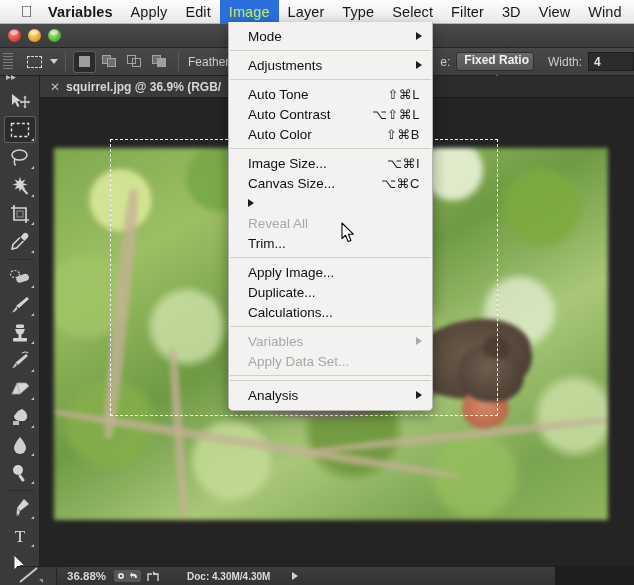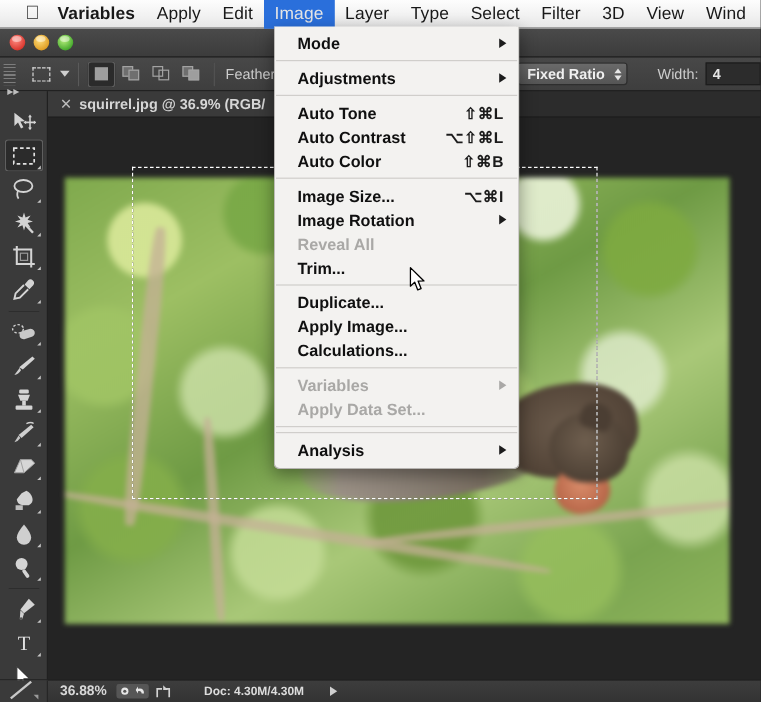--- a/index.html
+++ b/index.html
@@ -21,21 +21,21 @@
   .apple-logo {
     width: 22px; margin-left: 16px; text-align: center;
     font-size: 16px; line-height: 1; color: #2b2b2b;
   }
   .macbar .mi {
     height: 24px; display: flex; align-items: center;
     padding: 0 9px; font-size: 14.5px; color: #181818;
     letter-spacing: .1px;
   }
   .macbar .mi.app { font-weight: bold; padding-left: 10px; }
-  .macbar .mi.active { background: #2a6fdb; color: #e5e5e5; }
+  .macbar .mi.active { background: #2a6fdb; color: #bef264; }
 
   
   .titlebar {
     position: absolute; top: 24px; left: 0; width: 634px; height: 24px;
     background: linear-gradient(180deg,#4a4a4a 0%,#3c3c3c 100%);
     border-bottom: 1px solid #252525;
     z-index: 5;
   }
   .lights { position: absolute; left: 8px; top: 5px; display: flex; gap: 7px; }
   .light { width: 13px; height: 13px; border-radius: 50%; position: relative; }
@@ -218,24 +218,24 @@
     position: absolute;
     left: 70px; top: 41px; width: 388px; height: 277px;
     border: 1px dashed #000;
     outline: 1px dashed #fff;
     outline-offset: -1px;
     pointer-events: none;
   }
 
   
   .statusbar {
-    position: absolute; left: 0; bottom: 0; width: 634px; height: 19px;
+    position: absolute; left: 17px; bottom: 0; width: 538px; height: 19px;
     background: linear-gradient(180deg,#3d3d3d,#333);
     border-top: 1px solid #222; z-index: 7;
-    display: flex; align-items: center; text-align: center;
+    display: flex; align-items: center;
   }
   .sb-grow {
     width: 40px; height: 19px; background: #3a3a3a;
     border-right: 1px solid #262626; position: relative;
   }
   .zoomval { color: #d8d8d8; font-size: 11.5px; font-weight: bold; margin-left: 10px; }
   .sb-icon { margin-left: 8px; display: flex; align-items: center; }
   .sb-chip {
     background: #565656; border-radius: 2px; padding: 1px 3px;
     display: flex; gap: 2px; align-items: center;
@@ -253,21 +253,21 @@
     background: #f3f2f0;
     border: 1px solid #b6b4b1;
     border-top: none;
     border-radius: 0 0 5px 5px;
     box-shadow: 0 5px 14px rgba(0,0,0,.38);
     z-index: 50; padding: 4px 0 5px 0;
     font-size: 13.5px; color: #101010;
   }
   .menu-item {
     height: 20px; display: flex; align-items: center;
-    padding: 0 10px 0 19px; white-space: nowrap; position: relative; font-weight: bold;
+    padding: 0 10px 0 19px; white-space: nowrap; position: relative;
   }
   .menu-item .lbl { flex: 1; }
   .menu-item .key {
     color: #1b1b1b; font-size: 13px; letter-spacing: .5px; padding-right: 2px;
   }
   .menu-item .arrow {
     width: 0; height: 0;
     border-top: 4.5px solid transparent; border-bottom: 4.5px solid transparent;
     border-left: 6px solid #1c1c1c;
   }
@@ -340,28 +340,28 @@
           <div class="ov inter">
             <i class="a"></i>
             <i class="b"></i>
           </div>
         </div>
     </div>
     <div class="vsep"></div>
     <div class="opt-label" style="margin-left:2px;">Feather</div>
     <div style="flex:1"></div>
     <div class="opt-label">e:</div>
-    <div class="opt-select" style="margin-left:6px;">
+    <div class="opt-select" style="margin-left:6px;flex-direction:column;">
       <span>Fixed Ratio</span>
       <span class="stepper">
           <i class="up"></i>
           <i class="dn"></i>
         </span>
     </div>
-    <div class="opt-label" style="margin-left:25px;">Width:</div>
+    <div class="opt-label" style="margin-left:14px;">Width:</div>
     <div class="opt-input" style="margin-left:6px;">4</div>
   </div>
 
   <div class="tabstrip">
     <div class="leftpad"></div>
     <div class="doctab">
       <span class="tab-close">✕</span>
       <span>squirrel.jpg @ 36.9% (RGB/</span>
     </div>
   </div>
@@ -568,35 +568,38 @@
         <div class="menu-item">
           <span class="lbl">Auto Color</span>
           <span class="key">⇧⌘B</span>
         </div>
         <div class="menu-sep"></div>
         <div class="menu-item">
           <span class="lbl">Image Size...</span>
           <span class="key">⌥⌘I</span>
         </div>
         <div class="menu-item">
-          <span class="lbl">Image Rotation</span>
+          <span class="lbl">Canvas Size...</span>
+          <span class="key">⌥⌘C</span>
+        </div>
+        <div class="menu-item">
           <span class="arrow"></span>
         </div>
         <div class="menu-item dis">
           <span class="lbl">Reveal All</span>
         </div>
         <div class="menu-item">
           <span class="lbl">Trim...</span>
         </div>
         <div class="menu-sep"></div>
         <div class="menu-item">
+          <span class="lbl">Apply Image...</span>
+        </div>
+        <div class="menu-item">
           <span class="lbl">Duplicate...</span>
-        </div>
-        <div class="menu-item">
-          <span class="lbl">Apply Image...</span>
         </div>
         <div class="menu-item">
           <span class="lbl">Calculations...</span>
         </div>
         <div class="menu-sep"></div>
         <div class="menu-item dis">
           <span class="lbl">Variables</span>
           <span class="arrow"></span>
         </div>
         <div class="menu-item dis">

